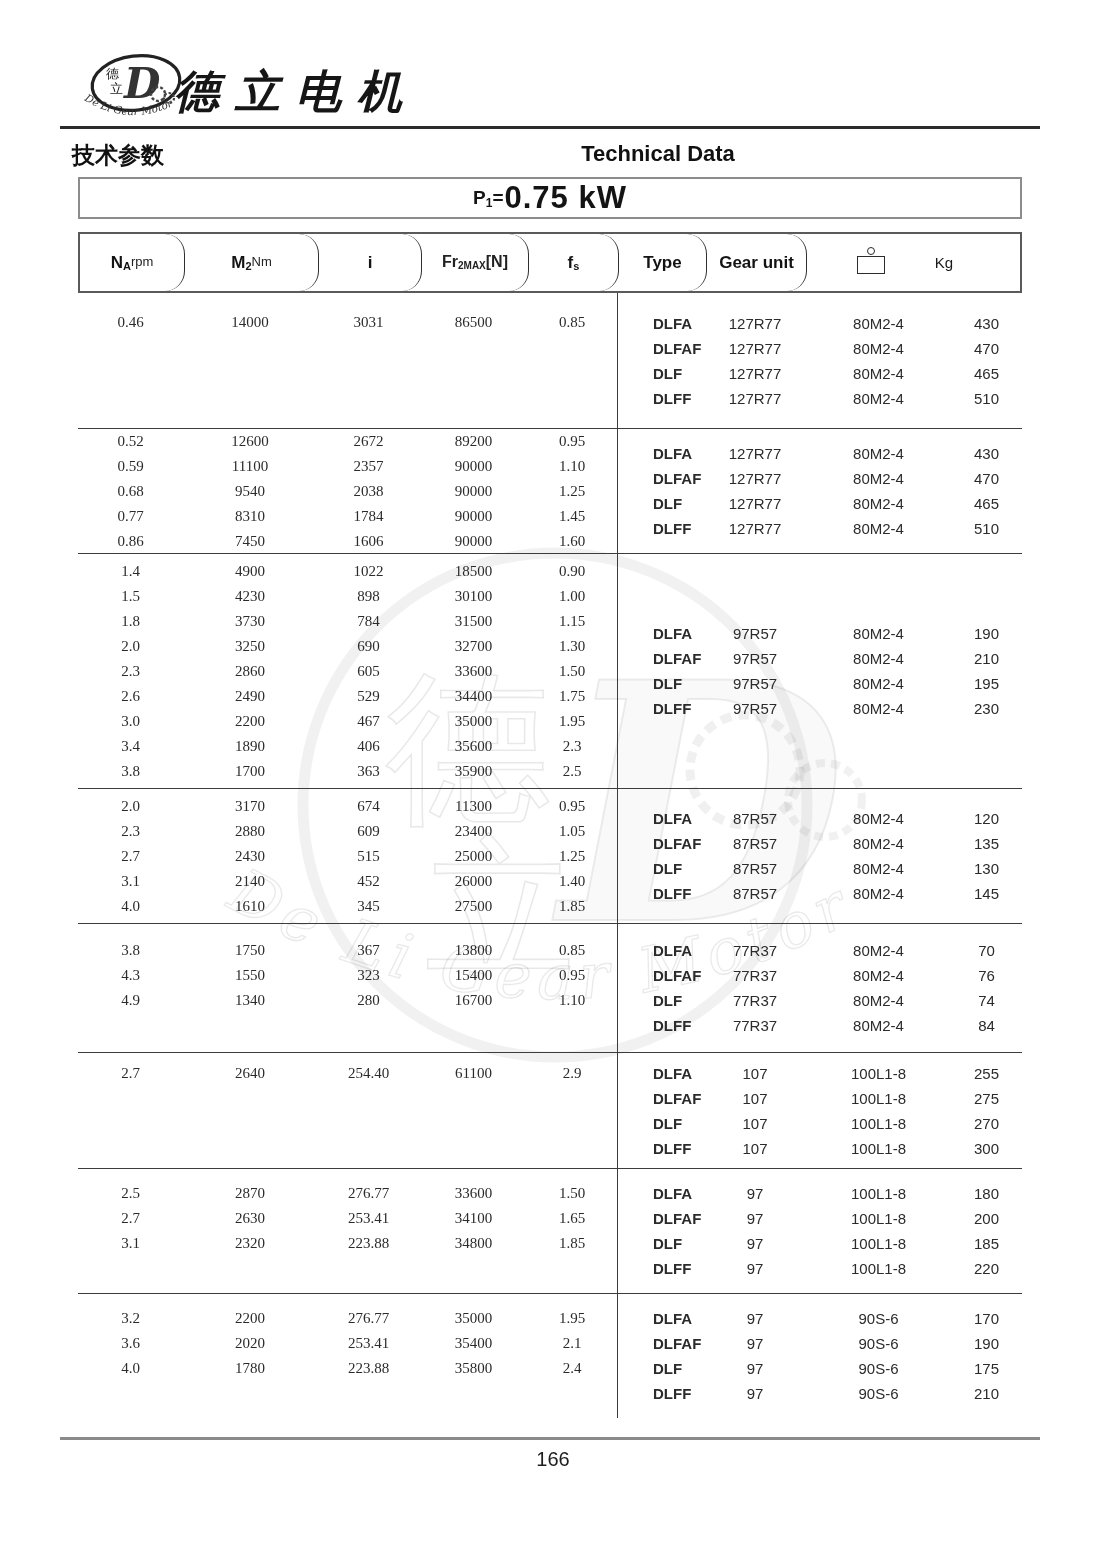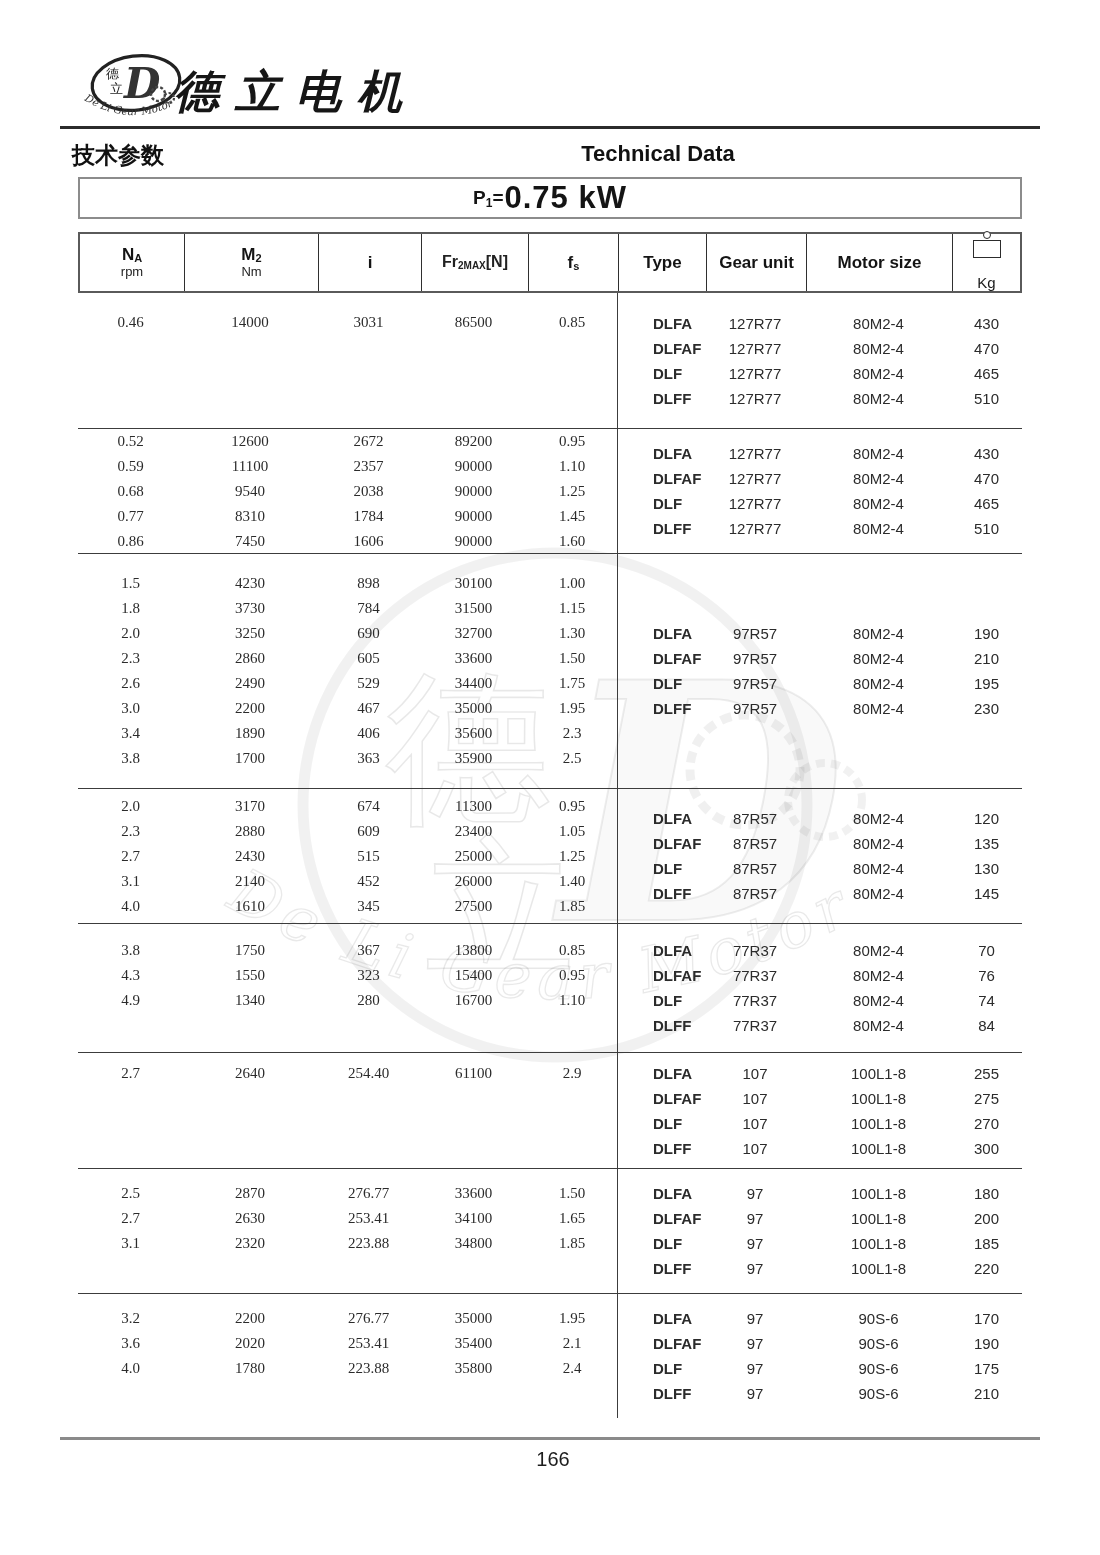--- a/index.html
+++ b/index.html
@@ -16,22 +16,22 @@
   
   .title-box{position:absolute;left:78px;top:177px;width:944px;height:42px;box-sizing:border-box;
         border:2px solid #8c8c8c;display:flex;align-items:center;justify-content:center;}
   .p-small{font-size:19px;font-weight:bold;color:#141414;}
   .p-small sub{font-size:12px;vertical-align:-3px;}
   .p-big{font-size:31px;font-weight:bold;color:#141414;margin-left:1px;letter-spacing:1px;}
   
   .thead{position:absolute;left:78px;top:232px;width:944px;height:61px;box-sizing:border-box;
         border:2px solid #5a5a5a;display:grid;
         grid-template-columns:105px 134px 103px 107px 90px 88px 100px 146px auto;}
-  .th{border-right:1.4px solid #2f2f2f;display:flex;flex-direction:column;
-        align-items:center;justify-content:center;line-height:1.15;}
+  .th{border-right:1.4px solid #2f2f2f;display:flex;flex-direction:row;
+        align-items:center;justify-content:center;line-height:1.15;border-radius:20px;}
   .th:last-child{border-right:none;justify-content:space-between;}
   .h-main{font-size:17px;font-weight:bold;color:#141414;}
   .h-main .sub{font-size:11px;font-weight:bold;vertical-align:-2px;}
   .h-unit{font-size:13px;color:#222;}
   .fr-main{font-size:16px;font-weight:bold;}
   .fr-main .sub{font-size:10px;font-weight:bold;vertical-align:-2px;letter-spacing:0;}
   .weight-icon{display:block;width:26px;height:16px;border:1.6px solid #2c2c2c;position:relative;margin:6px auto 2px;}
   .weight-icon::before{content:"";position:absolute;left:50%;top:-10px;transform:translateX(-50%);
         width:6px;height:6px;border:1.5px solid #2c2c2c;border-radius:50%;background:#fff;}
   .kg-label{font-size:15px;color:#1a1a1a;}
@@ -124,23 +124,20 @@
     <div class="th">
       <div class="h-main"><span>f</span><span class="sub">s</span></div>
     </div>
     <div class="th">
       <div class="h-main">Type</div>
     </div>
     <div class="th">
       <div class="h-main">Gear unit</div>
     </div>
     <div class="th">
-      <div class="h-main">Motor size</div>
-    </div>
-    <div class="th">
       <span class="weight-icon"></span>
       <div class="kg-label">Kg</div>
     </div>
   </div>
 
   <div class="tbody">
       <div class="group g1">
         <div class="perf-col">
           <div class="perf-row">
             <span>0.46</span>
@@ -238,20 +235,27 @@
             <span class="type">DLFF</span>
             <span class="gear">127R77</span>
             <span class="motor">80M2-4</span>
             <span class="kg">510</span>
           </div>
         </div>
       </div>
       <div class="group g3">
         <div class="perf-col">
           <div class="perf-row">
+            <span>1.4</span>
+            <span>4900</span>
+            <span>1022</span>
+            <span>18500</span>
+            <span>0.90</span>
+          </div>
+          <div class="perf-row">
             <span>1.5</span>
             <span>4230</span>
             <span>898</span>
             <span>30100</span>
             <span>1.00</span>
           </div>
           <div class="perf-row">
             <span>1.8</span>
             <span>3730</span>
             <span>784</span>

